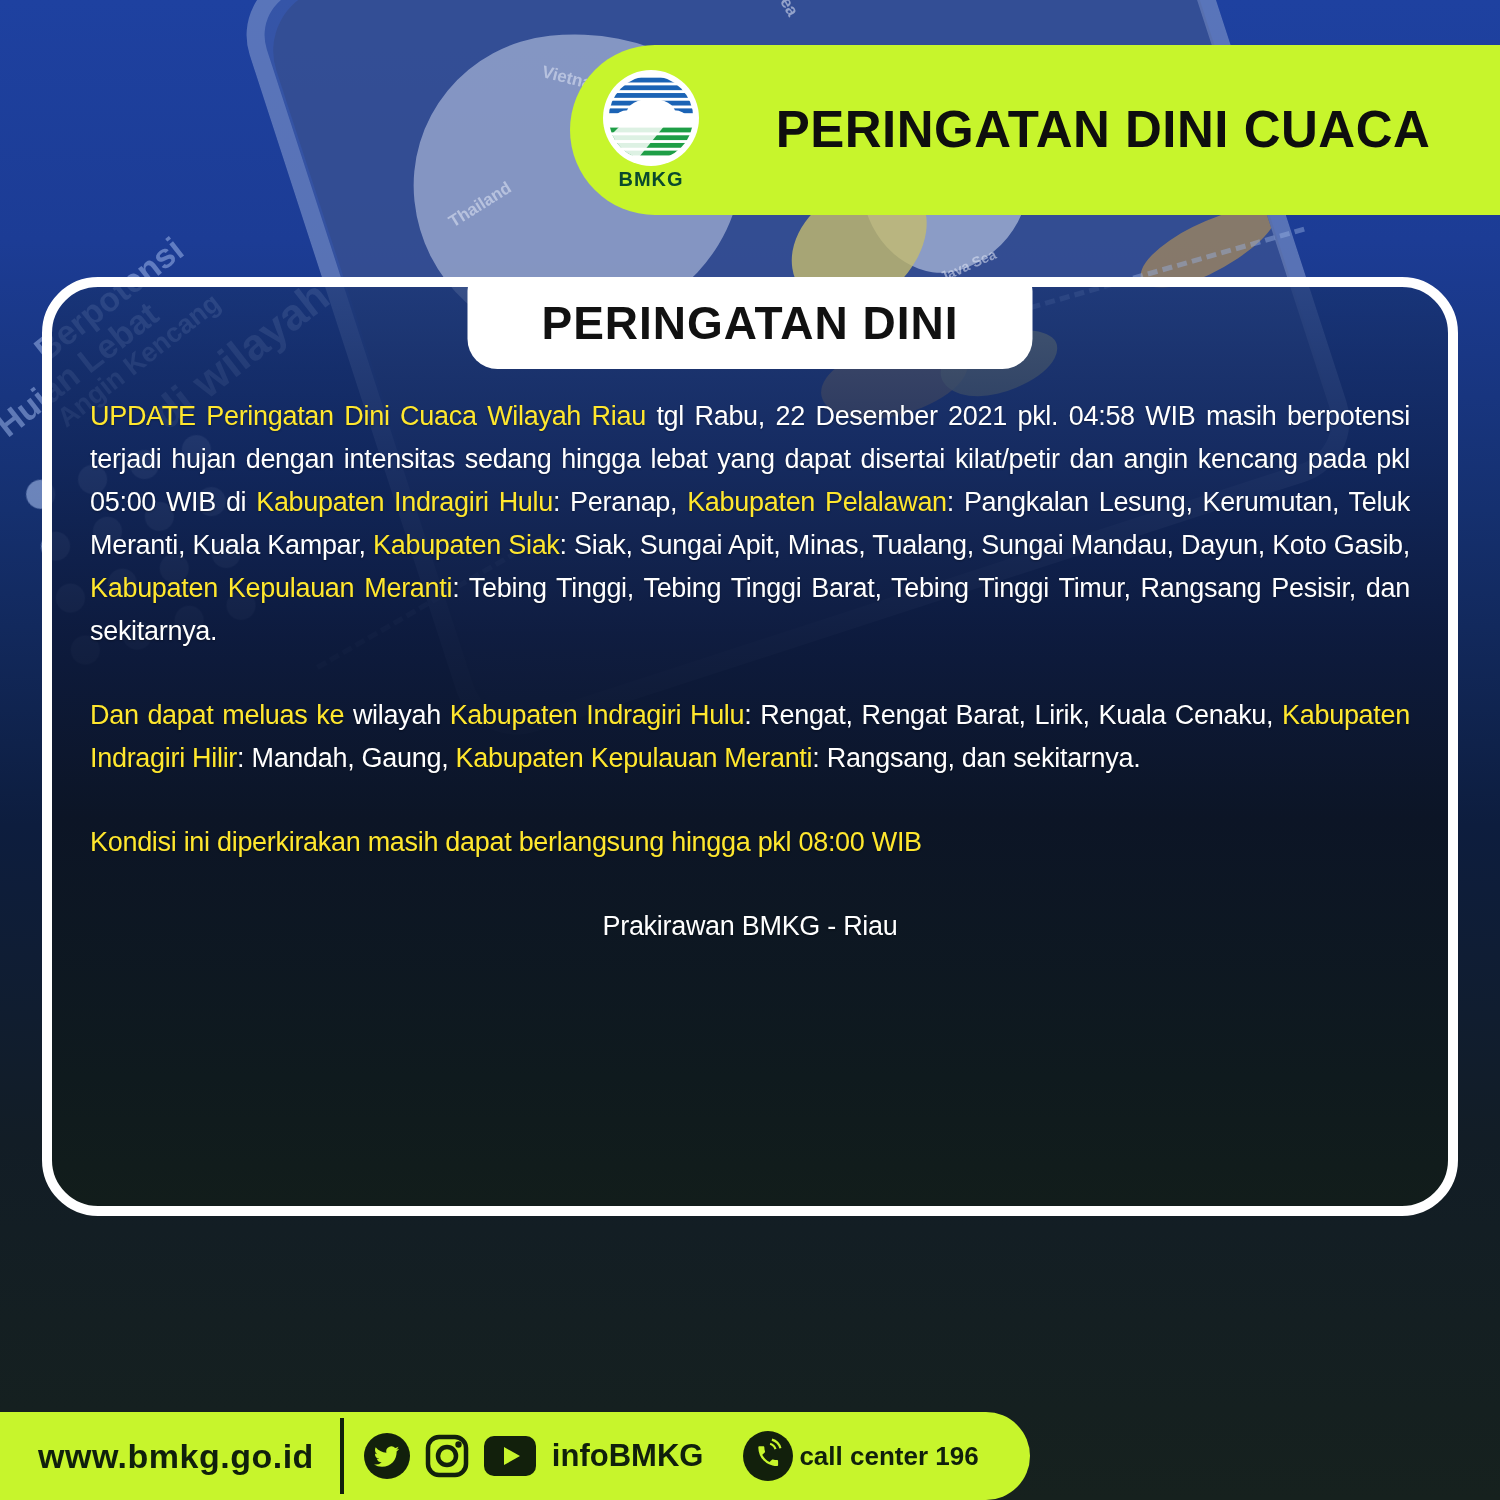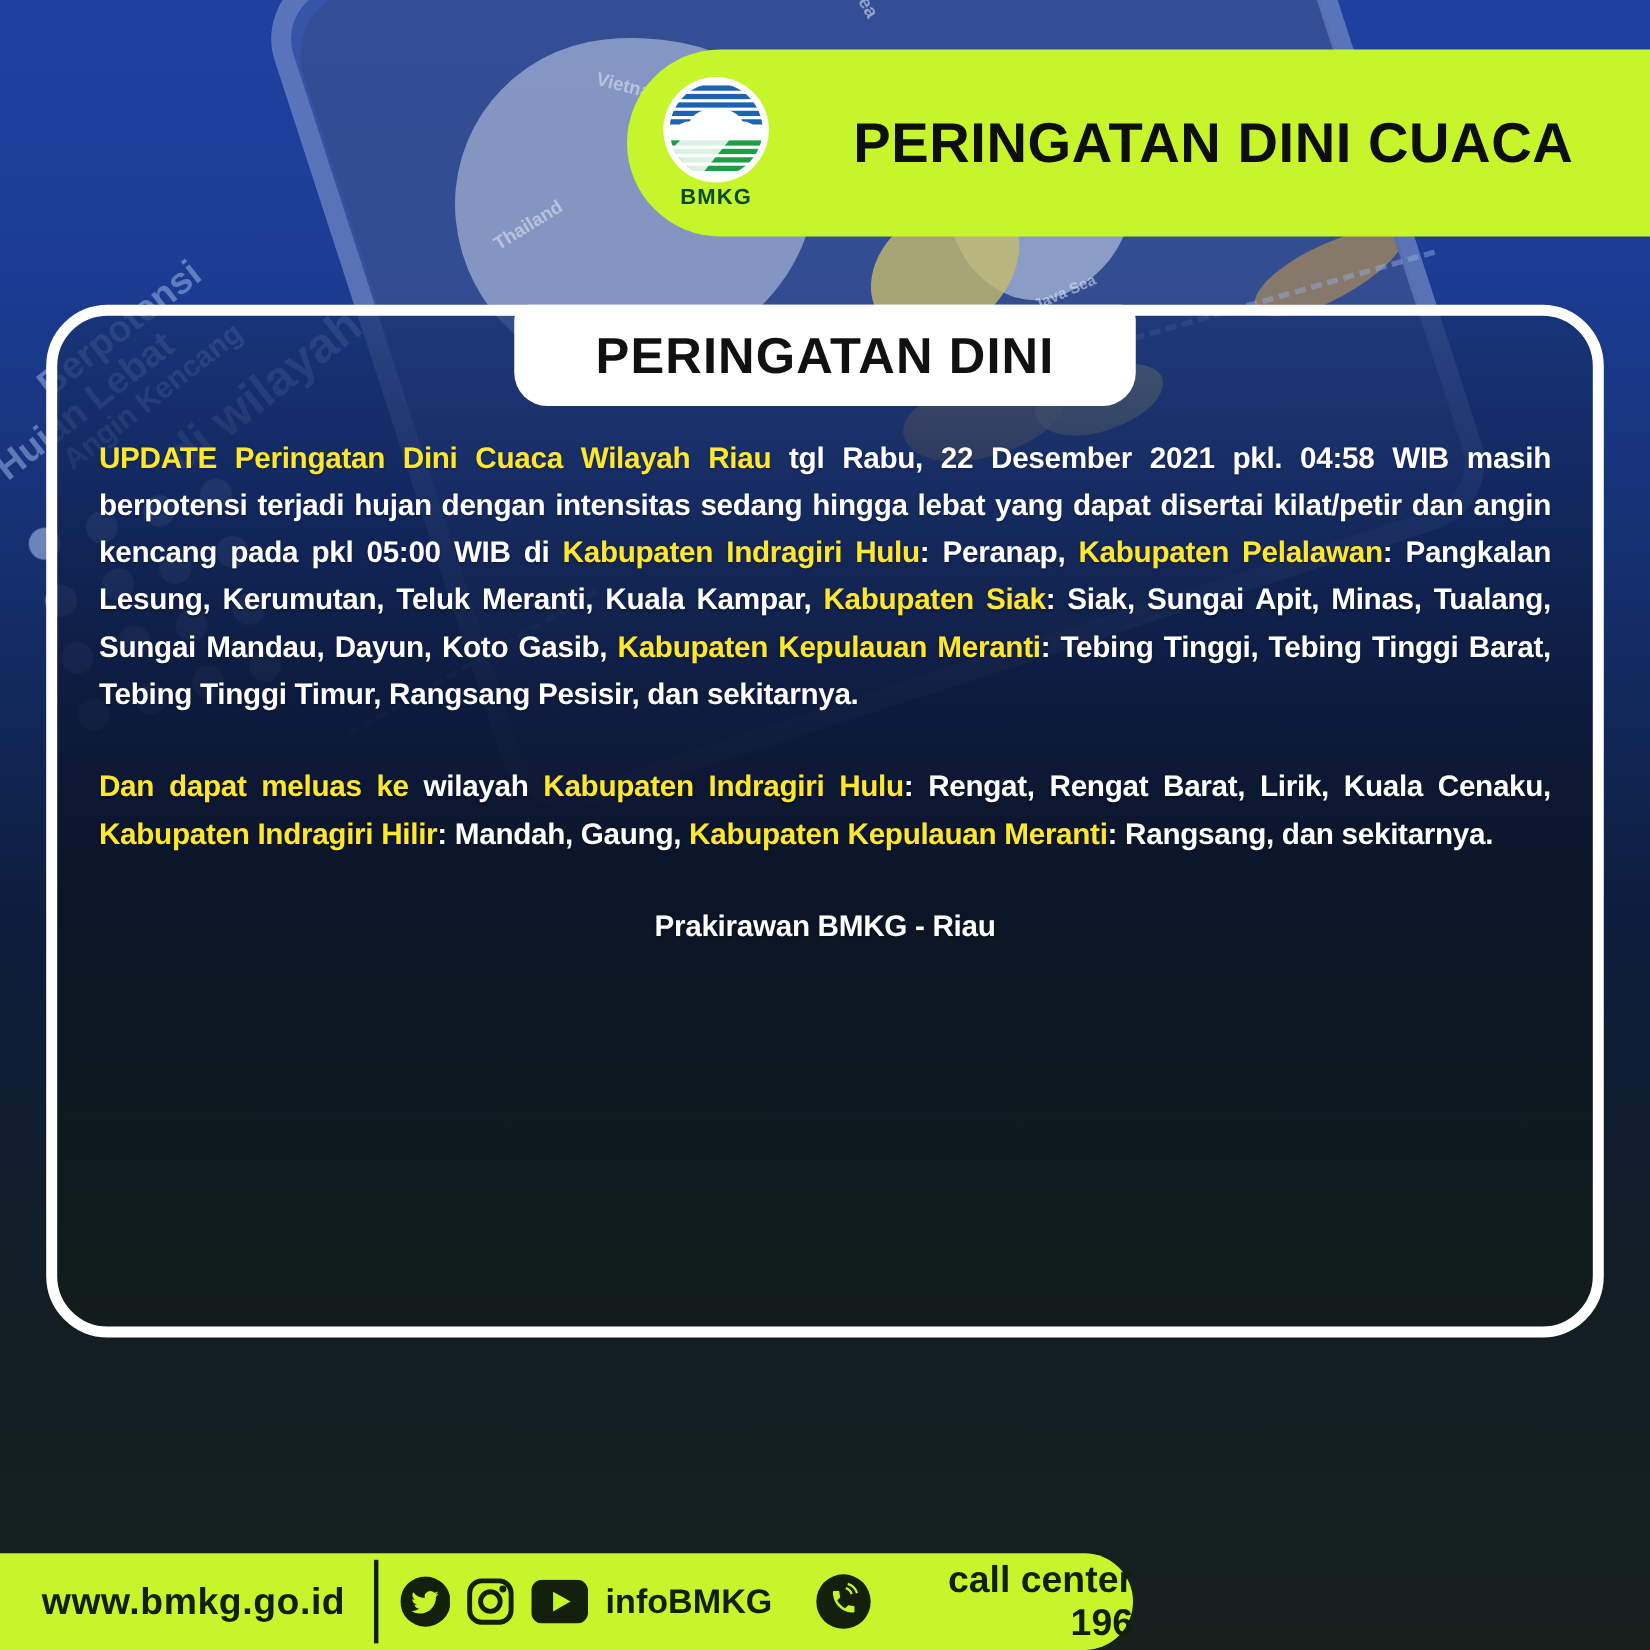--- a/index.html
+++ b/index.html
@@ -47,36 +47,36 @@
   .header-title{flex:1;text-align:center;color:#0e0e0e;font-weight:bold;font-size:51px;line-height:60px;letter-spacing:.5px;}
   
   .panel{position:absolute;left:42px;top:277px;width:1416px;height:939px;z-index:2;box-sizing:border-box;
     border:10px solid #fff;border-radius:56px;
     background:linear-gradient(180deg,rgba(23,50,112,.70) 0%,rgba(17,38,90,.85) 18%,rgba(13,26,60,.94) 38%,#0c1526 58%,#0f1a1e 86%,#121d1b 100%);}
   .panel-title-box{position:absolute;left:50%;top:-10px;transform:translateX(-50%);
     width:565px;height:92px;background:#fff;border-radius:14px 14px 30px 30px;
     display:flex;align-items:center;justify-content:center;}
   .panel-title-box span{font-size:46px;font-weight:bold;color:#111;letter-spacing:1px;}
   .panel-body{position:absolute;left:38px;right:38px;top:108px;
-    font-size:27px;font-weight:bold;line-height:43px;letter-spacing:-.3px;
+    font-size:27px;font-weight:normal;line-height:43px;letter-spacing:-.3px;
     text-align:justify;color:#fff;text-shadow:0 1px 2px rgba(0,0,0,.35);}
   .panel-body p{margin:0 0 41px 0;}
   .seg-w{color:#ffffff;}
   .seg-y{color:#ffe72e;}
   .closing{color:#ffe72e;text-align:left;}
   .signature{color:#ffffff;text-align:center;}
   
   .footer-bar{position:absolute;left:0;top:1412px;width:1030px;height:88px;z-index:3;
     background:#c7f52c;border-radius:0 44px 44px 0;display:flex;align-items:center;color:#10200c;}
   .site-text{margin-left:38px;font-size:34px;font-weight:bold;letter-spacing:.5px;}
   .footer-divider{width:4px;height:76px;background:#10200c;margin:0 20px 0 26px;}
   .soc-icon{display:block;margin-right:14px;}
   .handle-text{font-size:31px;font-weight:bold;margin:0 0 0 2px;}
   .phone-ico{display:block;margin:0 6px 0 40px;}
-  .callcenter-text{font-size:34px;font-weight:bold;text-align:right;}
+  .callcenter-text{font-size:26px;font-weight:bold;text-align:right;}
 </style>
 </head>
 <body>
 
 <div class="canvas">
 
   <div class="decor">
     <div class="phone-side"></div>
     <div class="phone-body">
       <div class="blob blob-indochina"></div>
@@ -137,20 +137,21 @@
     </div>
   </div>
 
   <div class="panel">
     <div class="panel-title-box">
       <span>PERINGATAN DINI</span>
     </div>
     <div class="panel-body">
       <p><span class="seg-y">UPDATE Peringatan Dini Cuaca Wilayah Riau</span><span class="seg-w"> tgl Rabu, 22 Desember 2021 pkl. 04:58 WIB masih berpotensi terjadi hujan dengan intensitas sedang hingga lebat yang dapat disertai kilat/petir dan angin kencang pada pkl 05:00 WIB di </span><span class="seg-y">Kabupaten Indragiri Hulu</span><span class="seg-w">: Peranap, </span><span class="seg-y">Kabupaten Pelalawan</span><span class="seg-w">: Pangkalan Lesung, Kerumutan, Teluk Meranti, Kuala Kampar, </span><span class="seg-y">Kabupaten Siak</span><span class="seg-w">: Siak, Sungai Apit, Minas, Tualang, Sungai Mandau, Dayun, Koto Gasib, </span><span class="seg-y">Kabupaten Kepulauan Meranti</span><span class="seg-w">: Tebing Tinggi, Tebing Tinggi Barat, Tebing Tinggi Timur, Rangsang Pesisir, dan sekitarnya.</span></p>
       <p><span class="seg-y">Dan dapat meluas ke</span><span class="seg-w"> wilayah </span><span class="seg-y">Kabupaten Indragiri Hulu</span><span class="seg-w">: Rengat, Rengat Barat, Lirik, Kuala Cenaku, </span><span class="seg-y">Kabupaten Indragiri Hilir</span><span class="seg-w">: Mandah, Gaung, </span><span class="seg-y">Kabupaten Kepulauan Meranti</span><span class="seg-w">: Rangsang, dan sekitarnya.</span></p>
+      <p class="closing">Kondisi ini diperkirakan masih dapat berlangsung hingga pkl 08:00 WIB</p>
       <p class="signature">Prakirawan BMKG - Riau</p>
     </div>
   </div>
 
   <div class="footer-bar">
     <span class="site-text">www.bmkg.go.id</span>
     <div class="footer-divider"></div>
     <svg class="soc-icon" width="46" height="46" viewBox="0 0 46 46">
       <circle cx="23" cy="23" r="23" fill="#12200c"></circle>
       <path transform="translate(10,11) scale(1.05)" fill="#c7f52c" d="M23.953 4.57a10 10 0 01-2.825.775 4.958 4.958 0 002.163-2.723c-.951.555-2.005.959-3.127 1.184a4.92 4.92 0 00-8.384 4.482C7.69 8.095 4.067 6.13 1.64 3.162a4.822 4.822 0 00-.666 2.475c0 1.71.87 3.213 2.188 4.096a4.904 4.904 0 01-2.228-.616v.06a4.923 4.923 0 003.946 4.827 4.996 4.996 0 01-2.212.085 4.936 4.936 0 004.604 3.417A9.867 9.867 0 010 19.54a13.995 13.995 0 007.557 2.209c9.053 0 13.998-7.496 13.998-13.985 0-.21 0-.42-.015-.63a9.935 9.935 0 002.413-2.564z"></path>

